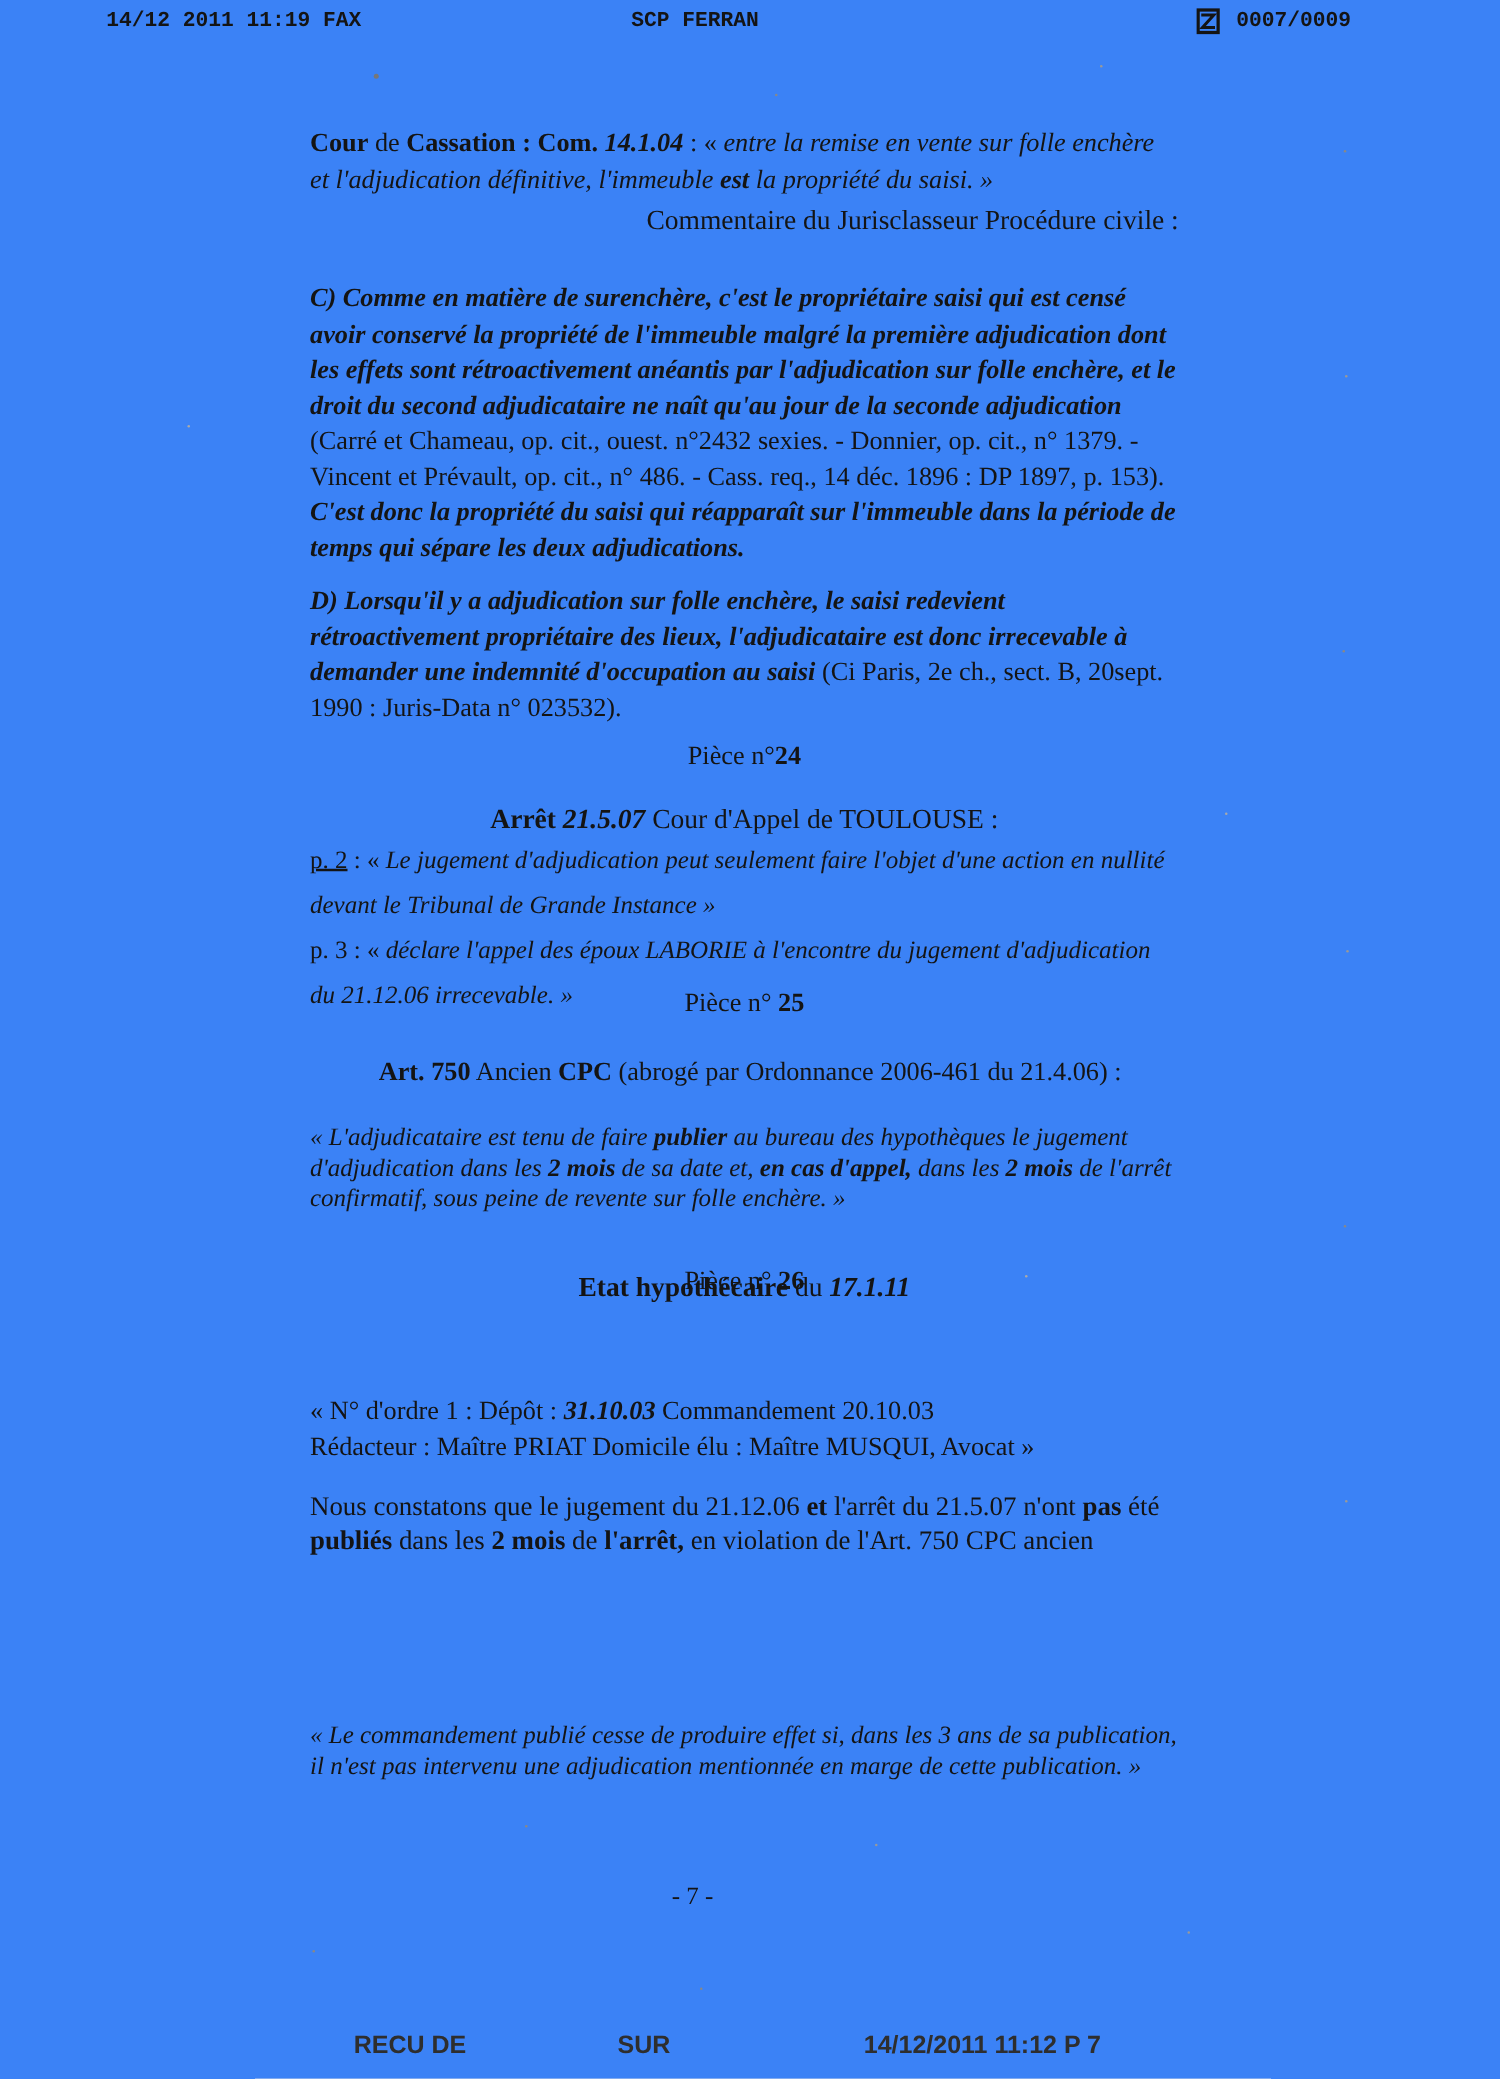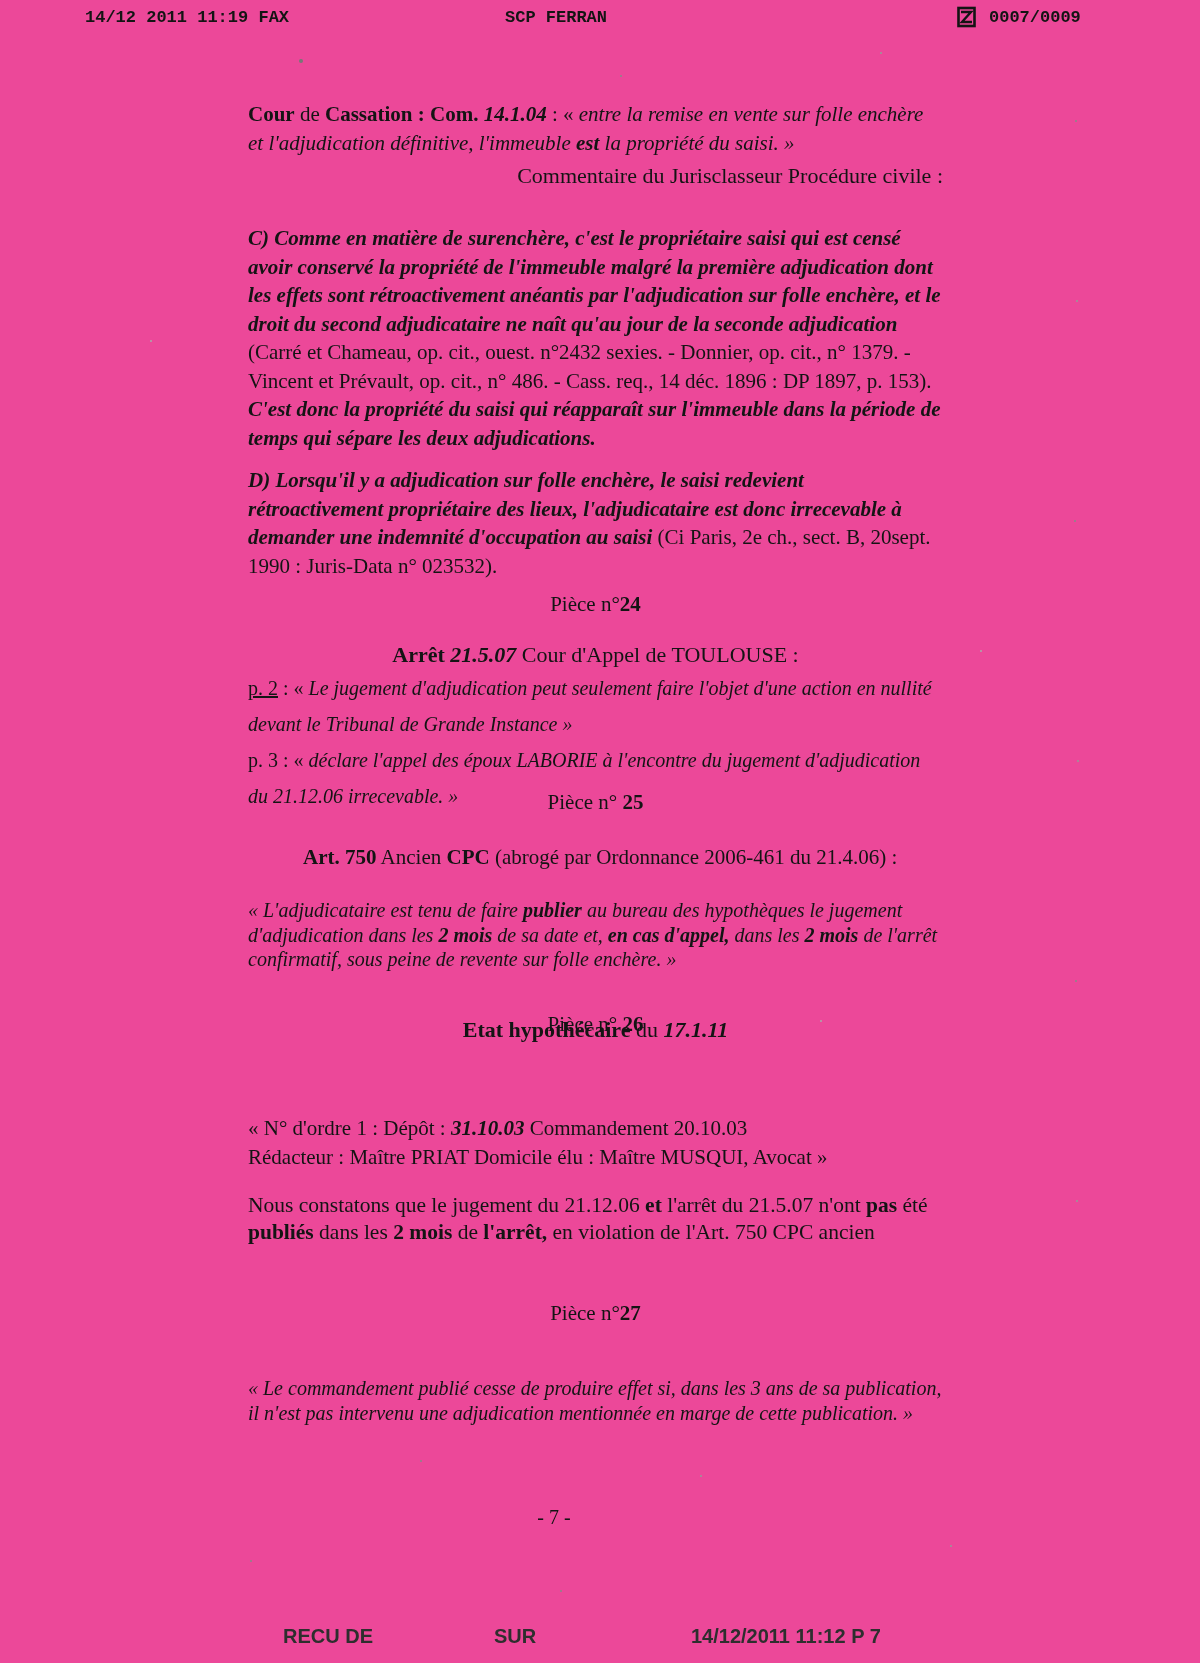--- a/index.html
+++ b/index.html
@@ -1,17 +1,17 @@
 <!DOCTYPE html>
 <html lang="fr"><head>
 <meta charset="utf-8">
 <style>
   html,body{margin:0;padding:0;background:#e8e8e8;}
   #sheet{
-    position:relative;width:1200px;height:1663px;background:#ec4899;
+    position:relative;width:1200px;height:1663px;background:#3b82f6;
     overflow:hidden;color:#141414;
     font-family:"Liberation Serif", serif;
   }
   
   .faxfont{font-family:"Liberation Mono", monospace;font-weight:bold;font-size:17px;letter-spacing:0;white-space:nowrap;}
   .abs{position:absolute;}
   .body-block{position:absolute;left:248px;width:695px;font-size:21px;line-height:28.5px;}
   .centered{text-align:center;}
   .bi{font-weight:bold;font-style:italic;}
   .b{font-weight:bold;}
@@ -107,23 +107,20 @@
     <div>
       <span>« N° d'ordre 1 : Dépôt : </span><span class="bi">31.10.03</span><span>  Commandement 20.10.03</span>
     </div>
     <div>Rédacteur : Maître PRIAT  Domicile élu : Maître MUSQUI, Avocat »</div>
   </div>
 
   <div class="body-block" style="top:1192px;line-height:26.5px;font-size:21.5px;">
     <span>Nous constatons que le jugement du 21.12.06 </span><span class="b">et</span><span> l'arrêt du 21.5.07 n'ont </span><span class="b">pas</span><span> été </span><span class="b">publiés</span><span>  dans les </span><span class="b">2 mois</span><span> de </span><span class="b">l'arrêt,</span><span> en violation de l'Art. 750 CPC ancien</span>
   </div>
 
-  <div class="body-block centered" style="top:1299px;">
-    <span>Pièce n°</span><span class="b">27</span>
-  </div>
 
 
   <div class="body-block quote-block" style="top:1376px;">
     <span>« Le commandement publié cesse de produire effet si, dans les 3 ans de sa publication, il n'est pas intervenu une adjudication mentionnée en marge de cette publication. »</span>
   </div>
 
   <div class="abs" style="top:1506px;left:554px;transform:translateX(-50%);font-size:20px;">- 7 -</div>
 
   <div class="abs footer-font" style="top:1625px;left:283px;">RECU DE</div>
   <div class="abs footer-font" style="top:1625px;left:494px;">SUR</div>

